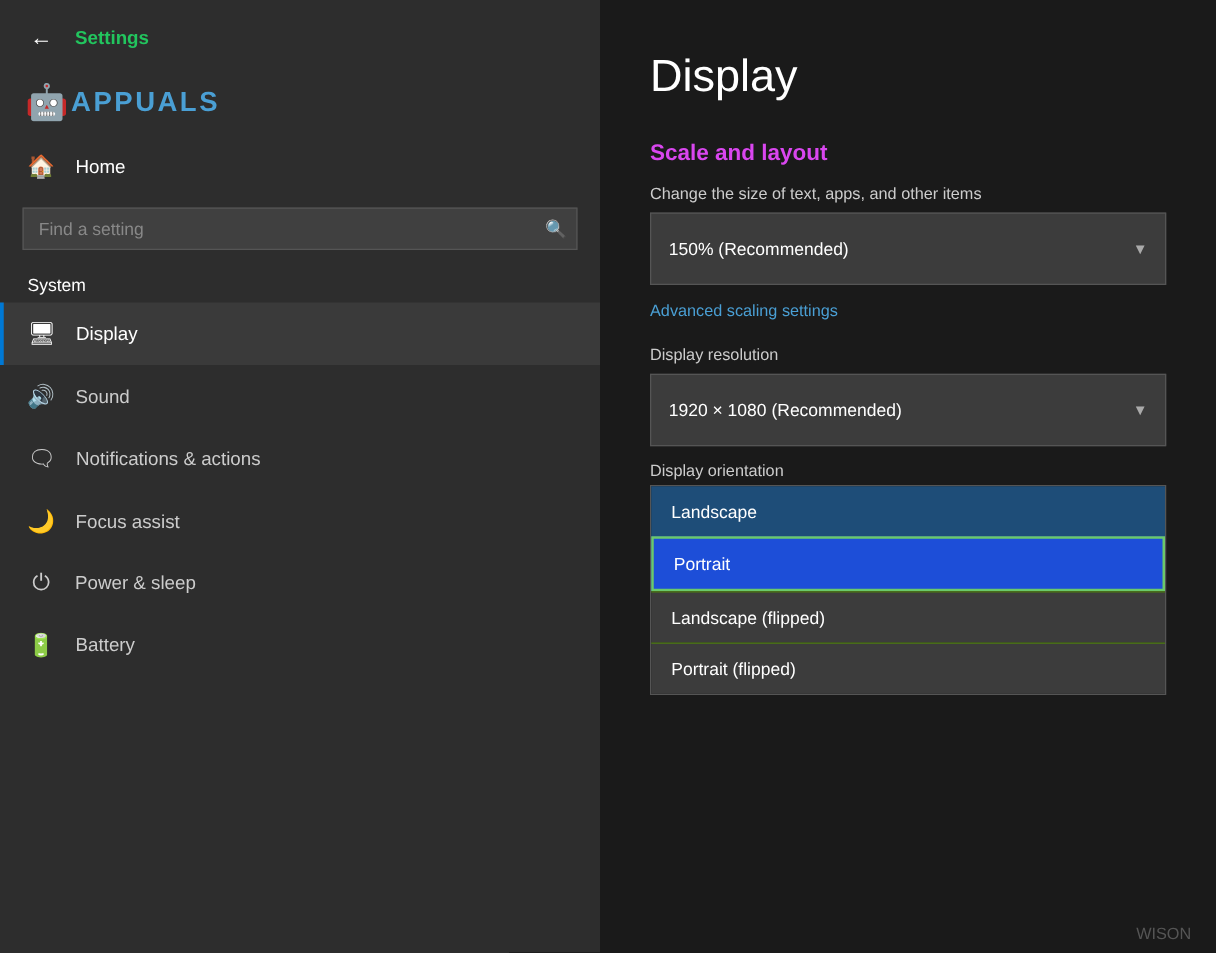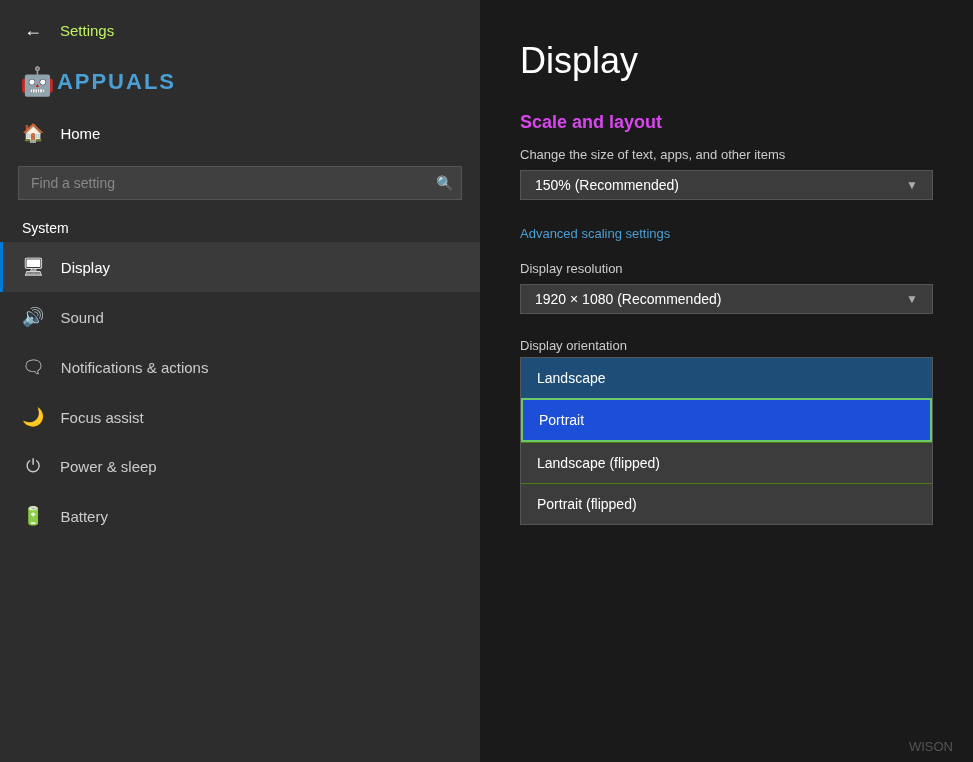--- a/index.html
+++ b/index.html
@@ -35,23 +35,23 @@
       border: none;
       cursor: pointer;
       color: #ffffff;
       font-size: 18px;
       display: flex;
       align-items: center;
       padding: 4px;
     }
 
     .sidebar-title {
-      color: #bef264;
+      color: #22c55e;
       font-size: 15px;
-      font-weight: 400;
+      font-weight: 700;
       text-align: center;
     }
 
     .logo-area {
       padding: 4px 20px 10px 20px;
       display: flex;
       align-items: center;
     }
 
     .logo-text {
@@ -186,27 +186,27 @@
       color: #cccccc;
       font-size: 13px;
       margin-bottom: 8px;
     }
 
     .dropdown {
       width: 100%;
       background: #3c3c3c;
       border: 1px solid #555;
       color: #ffffff;
-      padding: 6px 14px;
+      padding: 20px 14px;
       font-size: 14px;
       display: flex;
       align-items: center;
       justify-content: space-between;
       cursor: pointer;
-      margin-bottom: 24px;
+      margin-bottom: 12px;
     }
 
     .dropdown-arrow {
       font-size: 12px;
       color: #aaa;
     }
 
     .advanced-link {
       color: #4a9fd4;
       font-size: 13px;

